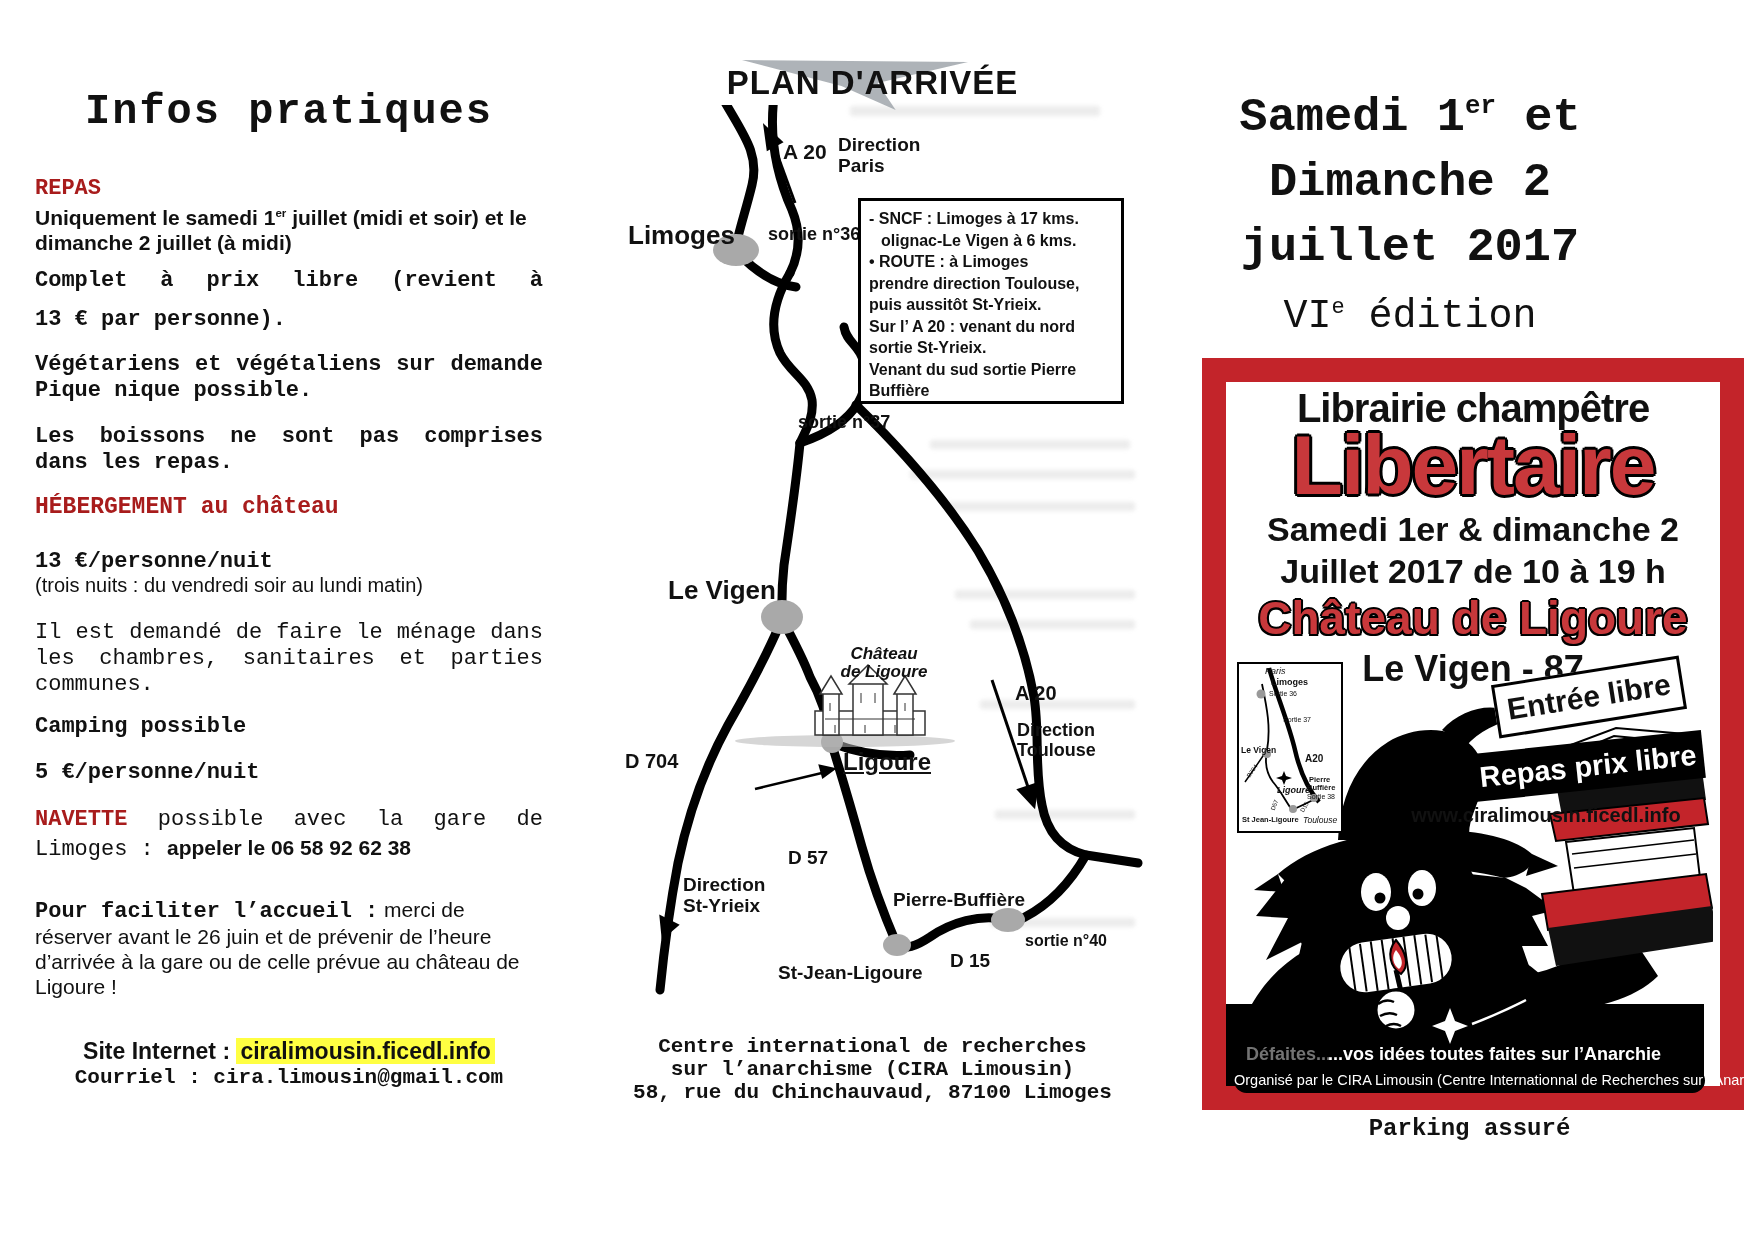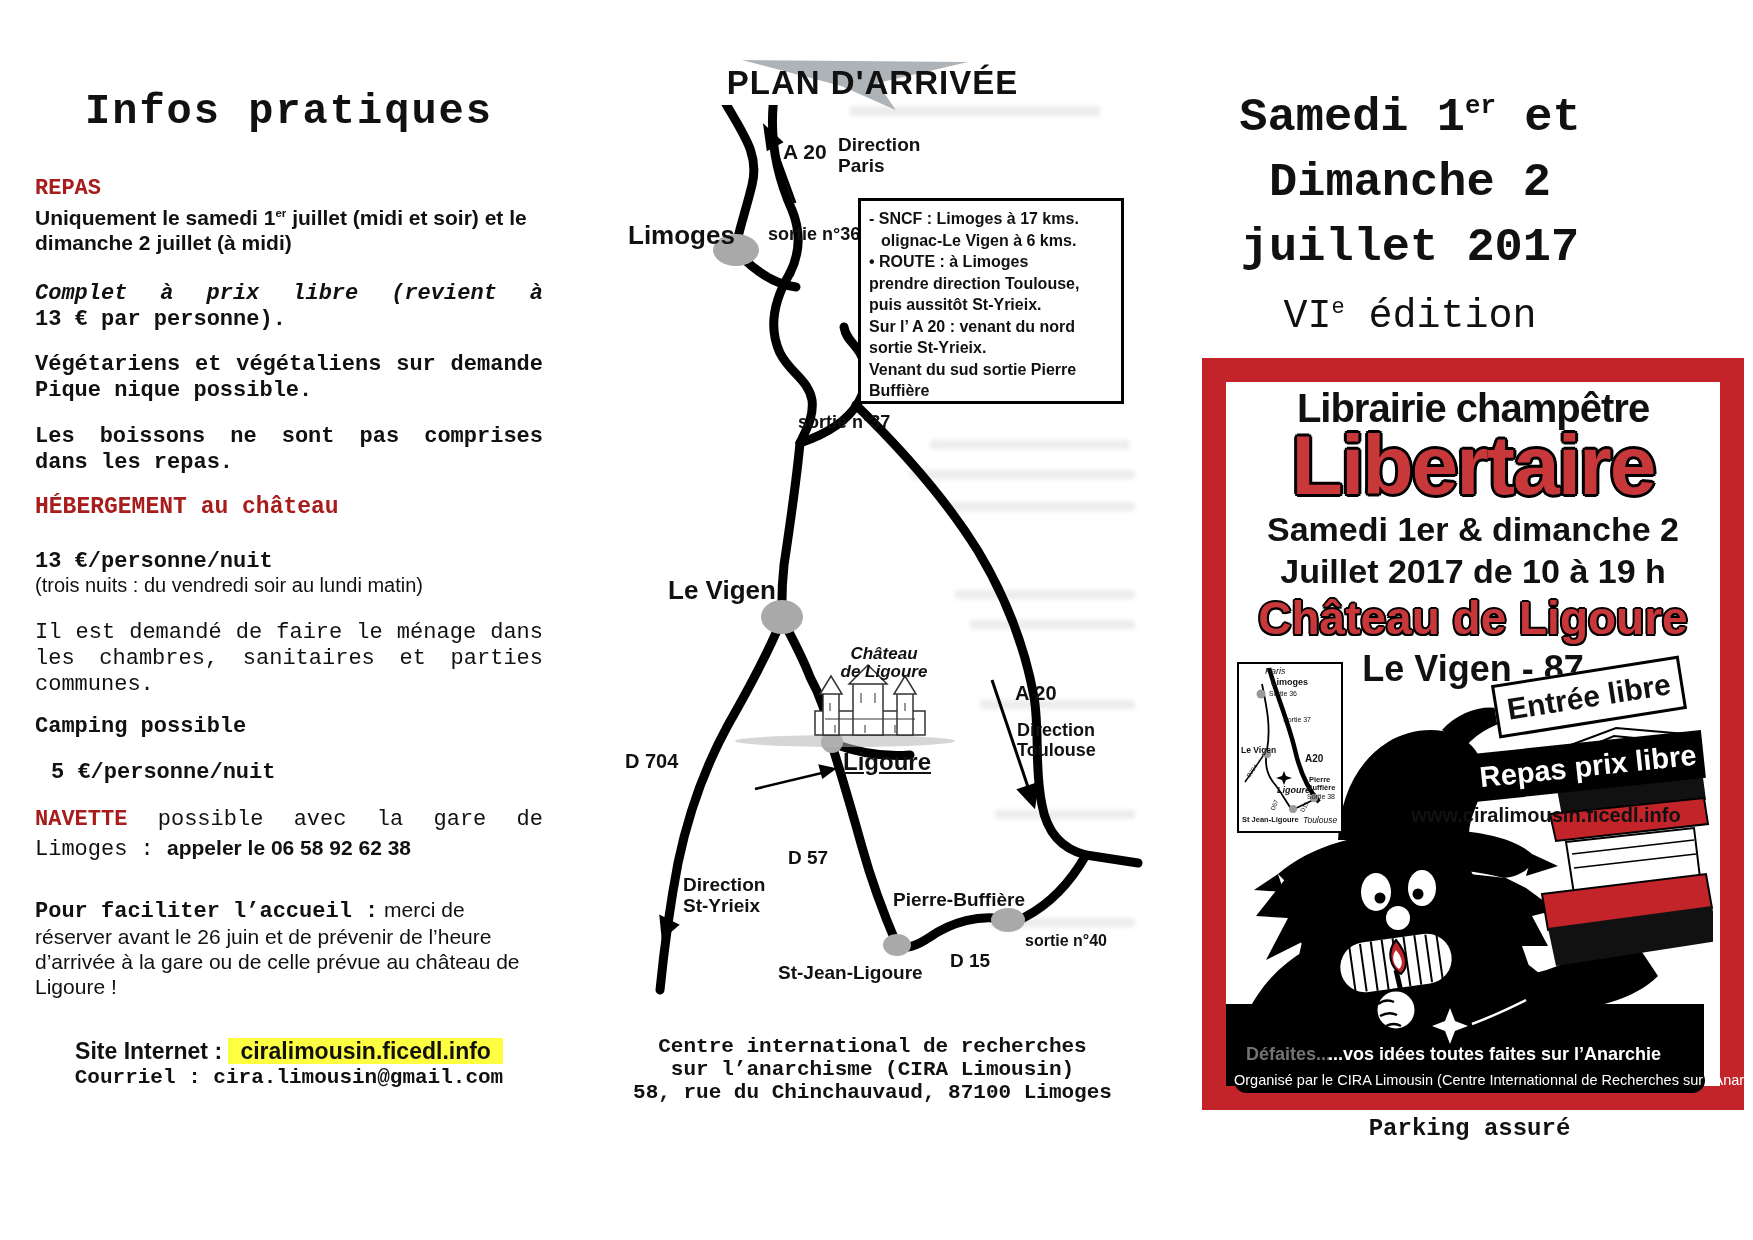--- a/index.html
+++ b/index.html
@@ -51,55 +51,55 @@
     font-size:30px;font-weight:800;white-space:nowrap;z-index:5;}
   .tag-repas{position:absolute;left:246px;top:360px;width:232px;height:48px;background:#000;color:#fff;
     transform:rotate(-6deg);display:flex;align-items:center;justify-content:center;
     font-size:29px;font-weight:800;white-space:nowrap;z-index:5;}
   .p-url{position:absolute;left:160px;top:422px;width:320px;text-align:center;font-size:20px;font-weight:800;z-index:5;}
   .p-defaites{position:absolute;left:20px;top:662px;color:#737373;font-size:18px;font-weight:bold;z-index:6;}
   .p-idees{position:absolute;left:102px;top:662px;color:#fff;font-size:18px;font-weight:bold;z-index:6;}
   .p-band{position:absolute;left:8px;top:686px;width:471px;height:25px;background:#000;border-radius:13px;color:#fff;
     font-size:14.5px;line-height:25px;text-align:center;white-space:nowrap;z-index:6;}
   .parking{position:absolute;left:1202px;top:1115px;width:535px;text-align:center;font-size:24px;font-weight:bold;}
-  .hl{background:var(--highlight);padding:0 12px;}
+  .hl{background:var(--highlight);padding:0 4px;}
   svg{display:block;}
 </style>
 </head>
 <body>
 
 <div class="left-col">
   <div class="abs lc-title mono">Infos pratiques</div>
 
   <div class="abs mono b red" style="top:176px;font-size:22px;">REPAS</div>
 
   <div class="abs sans b" style="top:201px;width:100%;font-size:21px;line-height:25px;">
     <span>Uniquement le samedi 1</span><span class="sup">er</span><span> juillet (midi et soir) et le dimanche 2 juillet (à midi)</span>
   </div>
 
-  <div class="abs mono b lc-line jl" style="top:281px;font-style:italic;">Complet à prix libre (revient à</div>
+  <div class="abs mono b lc-line jl" style="top:268px;">Complet à prix libre (revient à</div>
   <div class="abs mono b lc-line" style="top:307px;">13 € par personne).</div>
 
   <div class="abs mono b lc-line jl" style="top:352px;">Végétariens et végétaliens sur demande</div>
   <div class="abs mono b lc-line" style="top:378px;">Pique nique possible.</div>
 
   <div class="abs mono b lc-line" style="top:450px;">dans les repas.</div>
   <div class="abs mono b lc-line jl" style="top:424px;">Les boissons ne sont pas comprises</div>
 
   <div class="abs mono b red" style="top:494px;font-size:23px;">HÉBERGEMENT au château</div>
 
   <div class="abs mono b lc-line" style="top:549px;">13 €/personne/nuit</div>
   <div class="abs mono lc-line jl" style="top:620px;">Il est demandé de faire le ménage dans</div>
 
   <div class="abs sans" style="top:574px;font-size:20px;">(trois nuits : du vendredi soir au lundi matin)</div>
   <div class="abs mono lc-line jl" style="top:646px;">les chambres, sanitaires et parties</div>
   <div class="abs mono lc-line" style="top:672px;">communes.</div>
 
   <div class="abs mono b lc-line" style="top:714px;">Camping possible</div>
-  <div class="abs mono b lc-line" style="top:760px;margin-left:16px;">5 €/personne/nuit</div>
+  <div class="abs mono b lc-line" style="top:760px;">5 €/personne/nuit</div>
 
   <div class="abs mono lc-line jl" style="top:807px;">
     <span class="b red">NAVETTE</span><span> possible avec la gare de</span>
   </div>
   <div class="abs mono lc-line" style="top:835px;">
     <span>Limoges : </span><span class="sans b" style="font-size:21px;">appeler le 06 58 92 62 38</span>
   </div>
 
   <div class="abs" style="top:897px;width:100%;font-size:21px;line-height:25px;">
     <span class="mono b" style="font-size:22px;">Pour faciliter l’accueil :</span><span class="sans"> merci de réserver avant le 26 juin et de prévenir de l’heure d’arrivée à la gare ou de celle prévue au château de Ligoure !</span>

